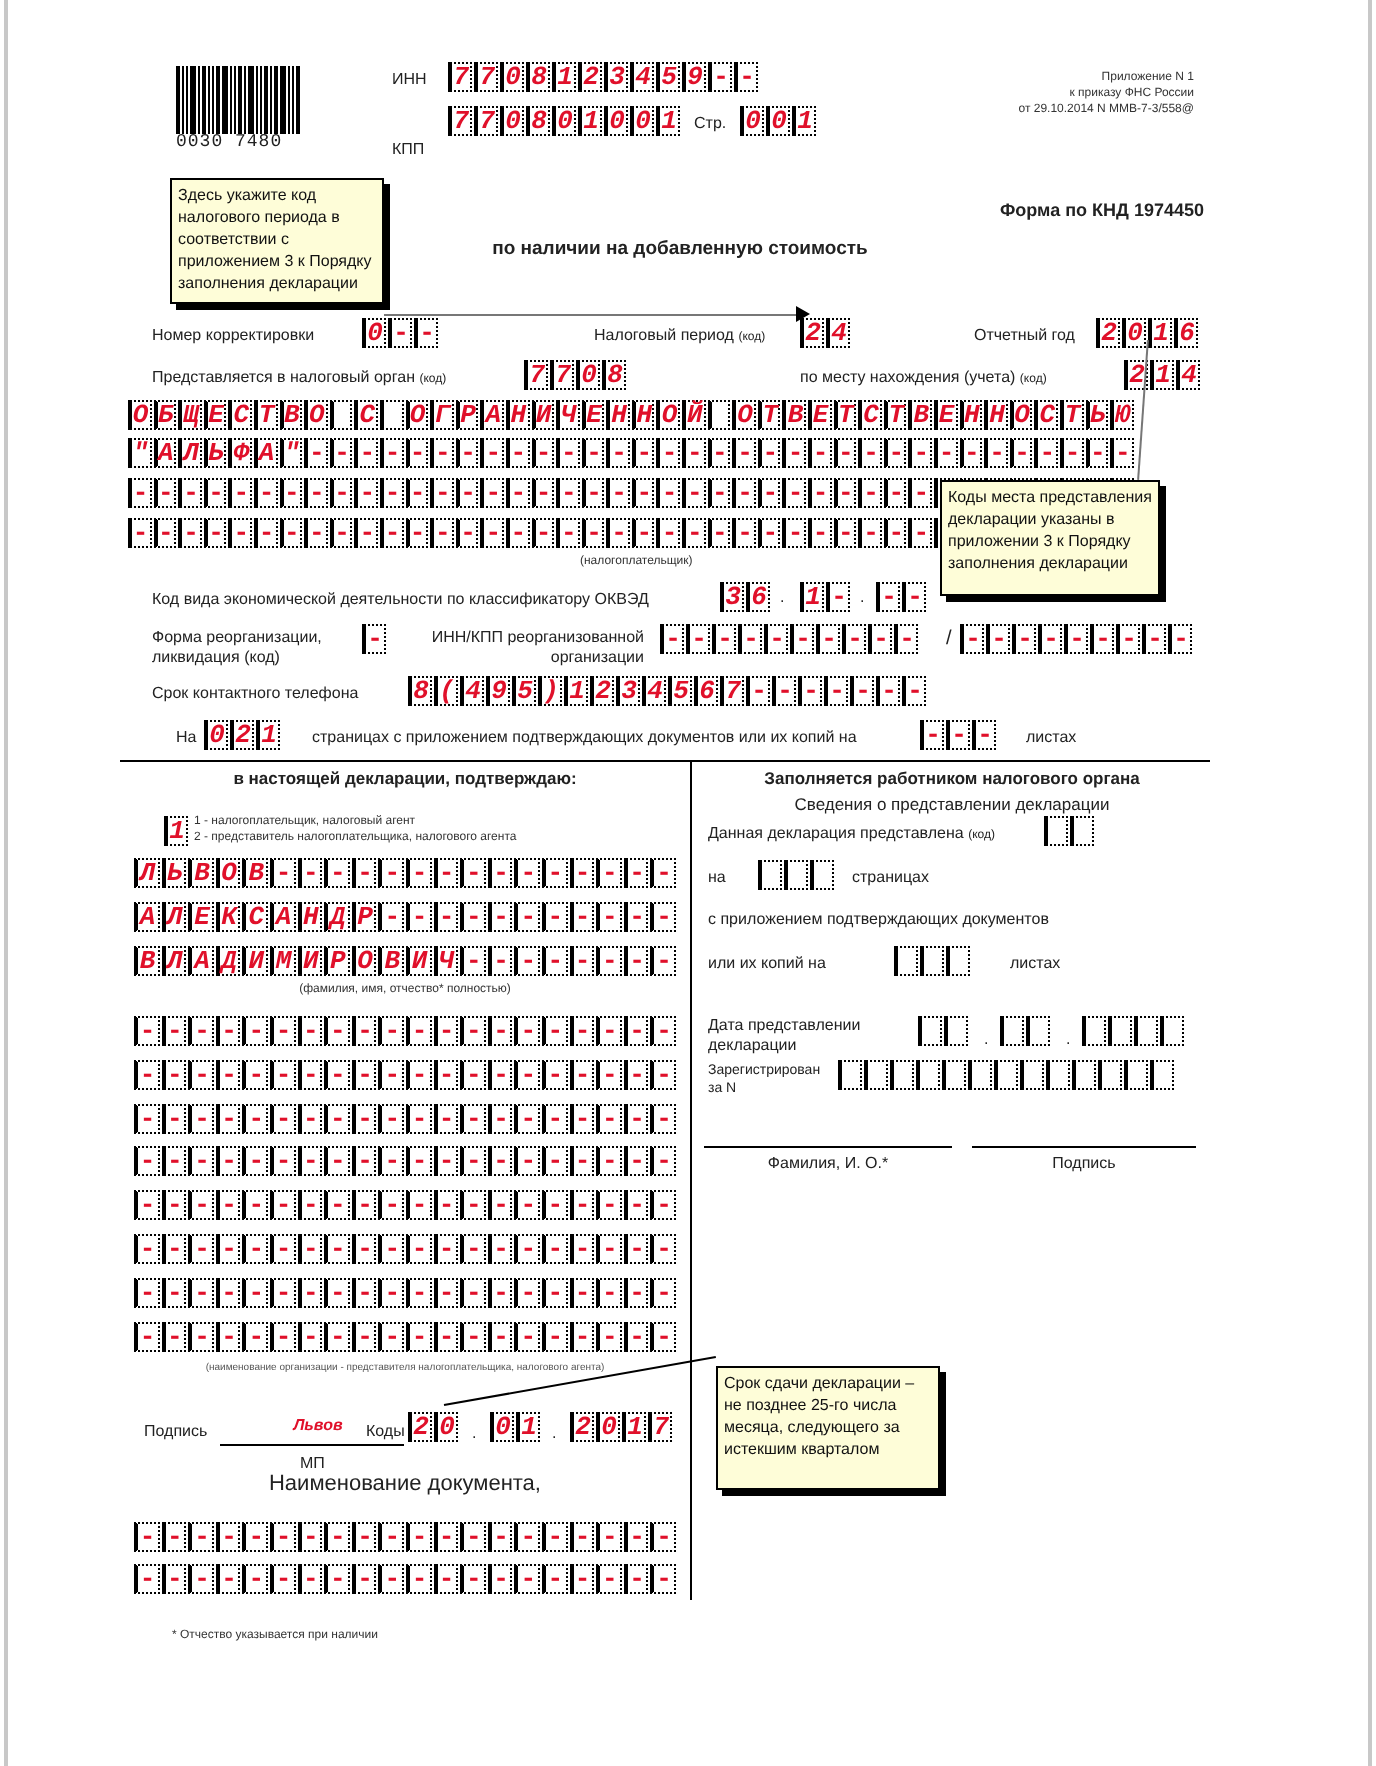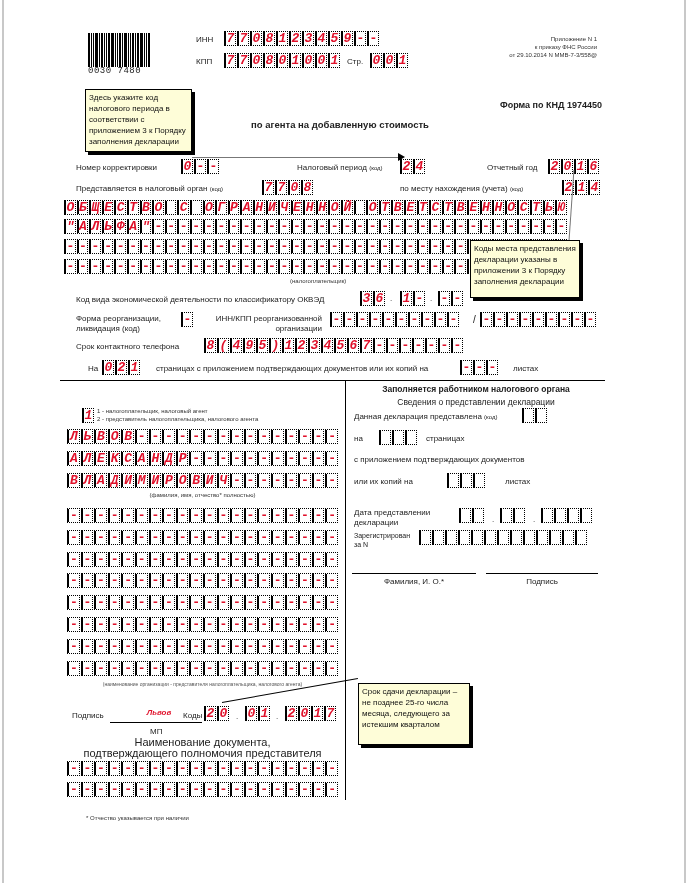--- a/index.html
+++ b/index.html
@@ -68,21 +68,21 @@
     <div class="cell" style="width: 12px;">8</div>
     <div class="cell" style="width: 12px;">1</div>
     <div class="cell" style="width: 12px;">2</div>
     <div class="cell" style="width: 12px;">3</div>
     <div class="cell" style="width: 12px;">4</div>
     <div class="cell" style="width: 12px;">5</div>
     <div class="cell" style="width: 12px;">9</div>
     <div class="cell dash" style="width: 12px;">-</div>
     <div class="cell dash" style="width: 12px;">-</div>
   </div>
-<div class="lbl" style="left:196px;top:57px;">КПП</div>
+<div class="lbl" style="left:196px;top:70px;">КПП</div>
 <div class="row" style="left:224px;top:53px;">
     <div class="cell" style="width: 12px;">7</div>
     <div class="cell" style="width: 12px;">7</div>
     <div class="cell" style="width: 12px;">0</div>
     <div class="cell" style="width: 12px;">8</div>
     <div class="cell" style="width: 12px;">0</div>
     <div class="cell" style="width: 12px;">1</div>
     <div class="cell" style="width: 12px;">0</div>
     <div class="cell" style="width: 12px;">0</div>
     <div class="cell" style="width: 12px;">1</div>
@@ -95,21 +95,21 @@
   </div>
 
 <div class="abs tiny" style="left:495px;top:35px;width:102px;text-align:right;line-height:8px;">
   <div>Приложение N 1</div>
   <div>к приказу ФНС России</div>
   <div>от 29.10.2014 N ММВ-7-3/558@</div>
 </div>
 <div class="lbl bold" style="left:500px;top:100px;font-size:9px;">Форма по КНД 1974450</div>
 
 <div class="abs bold center" style="left:230px;top:118px;width:220px;font-size:9.5px;line-height:14px;">
-  <div>по агента на добавленную стоимость</div>
+  <div>по наличии на добавленную стоимость</div>
 </div>
 
 <div class="note" style="left:85px;top:89px;width:107px;height:63px;">Здесь укажите код налогового периода в соответствии с приложением 3 к Порядку заполнения декларации</div>
 <div class="hline" style="left:192px;top:157px;width:208px;background:#777;"></div>
 <div class="abs" style="left:398px;top:153px;width:0;height:0;border-left:7px solid #000;border-top:4px solid transparent;border-bottom:4px solid transparent;"></div>
 
 <div class="lbl" style="left:76px;top:163px;">Номер корректировки</div>
 <div class="row" style="left:181px;top:159px;">
     <div class="cell" style="width: 12px;">0</div>
     <div class="cell dash" style="width: 12px;">-</div>
@@ -402,20 +402,21 @@
     <div class="cell dash" style="width: 12px;">-</div>
     <div class="cell dash" style="width: 12px;">-</div>
     <div class="cell dash" style="width: 12px;">-</div>
   </div>
 <div class="lbl" style="left:513px;top:364px;">листах</div>
 
 <div class="hline" style="left:60px;top:380px;width:545px;"></div>
 <div class="vline" style="left:345px;top:380px;height:420px;"></div>
 
 <div class="abs bold center" style="left:60px;top:384px;width:285px;font-size:8.5px;line-height:11px;">
+  <div>в настоящей декларации, подтверждаю:</div>
 </div>
 <div class="row" style="left:82px;top:408px;">
     <div class="cell" style="width: 12px;">1</div>
   </div>
 <div class="lbl tiny" style="left:97px;top:408px;">1 - налогоплательщик, налоговый агент</div>
 <div class="lbl tiny" style="left:97px;top:416px;">2 - представитель налогоплательщика, налогового агента</div>
 
 <div class="row" style="left:67px;top:429px;">
     <div class="cell" style="width: 12.6px;">Л</div>
     <div class="cell" style="width: 12.6px;">Ь</div>
@@ -681,21 +682,20 @@
 <div class="lbl" style="left:276px;top:712px;">.</div>
 <div class="row" style="left:285px;top:706px;">
     <div class="cell" style="width: 12px;">2</div>
     <div class="cell" style="width: 12px;">0</div>
     <div class="cell" style="width: 12px;">1</div>
     <div class="cell" style="width: 12px;">7</div>
   </div>
 
 <div class="abs center" style="left:60px;top:737px;width:285px;font-size:11px;line-height:11px;">
   <div>Наименование документа,</div>
-  <div>подтверждающего полномочия представителя</div>
 </div>
 <div class="row" style="left:67px;top:761px;">
     <div class="cell dash" style="width: 12.6px;">-</div>
     <div class="cell dash" style="width: 12.6px;">-</div>
     <div class="cell dash" style="width: 12.6px;">-</div>
     <div class="cell dash" style="width: 12.6px;">-</div>
     <div class="cell dash" style="width: 12.6px;">-</div>
     <div class="cell dash" style="width: 12.6px;">-</div>
     <div class="cell dash" style="width: 12.6px;">-</div>
     <div class="cell dash" style="width: 12.6px;">-</div>

